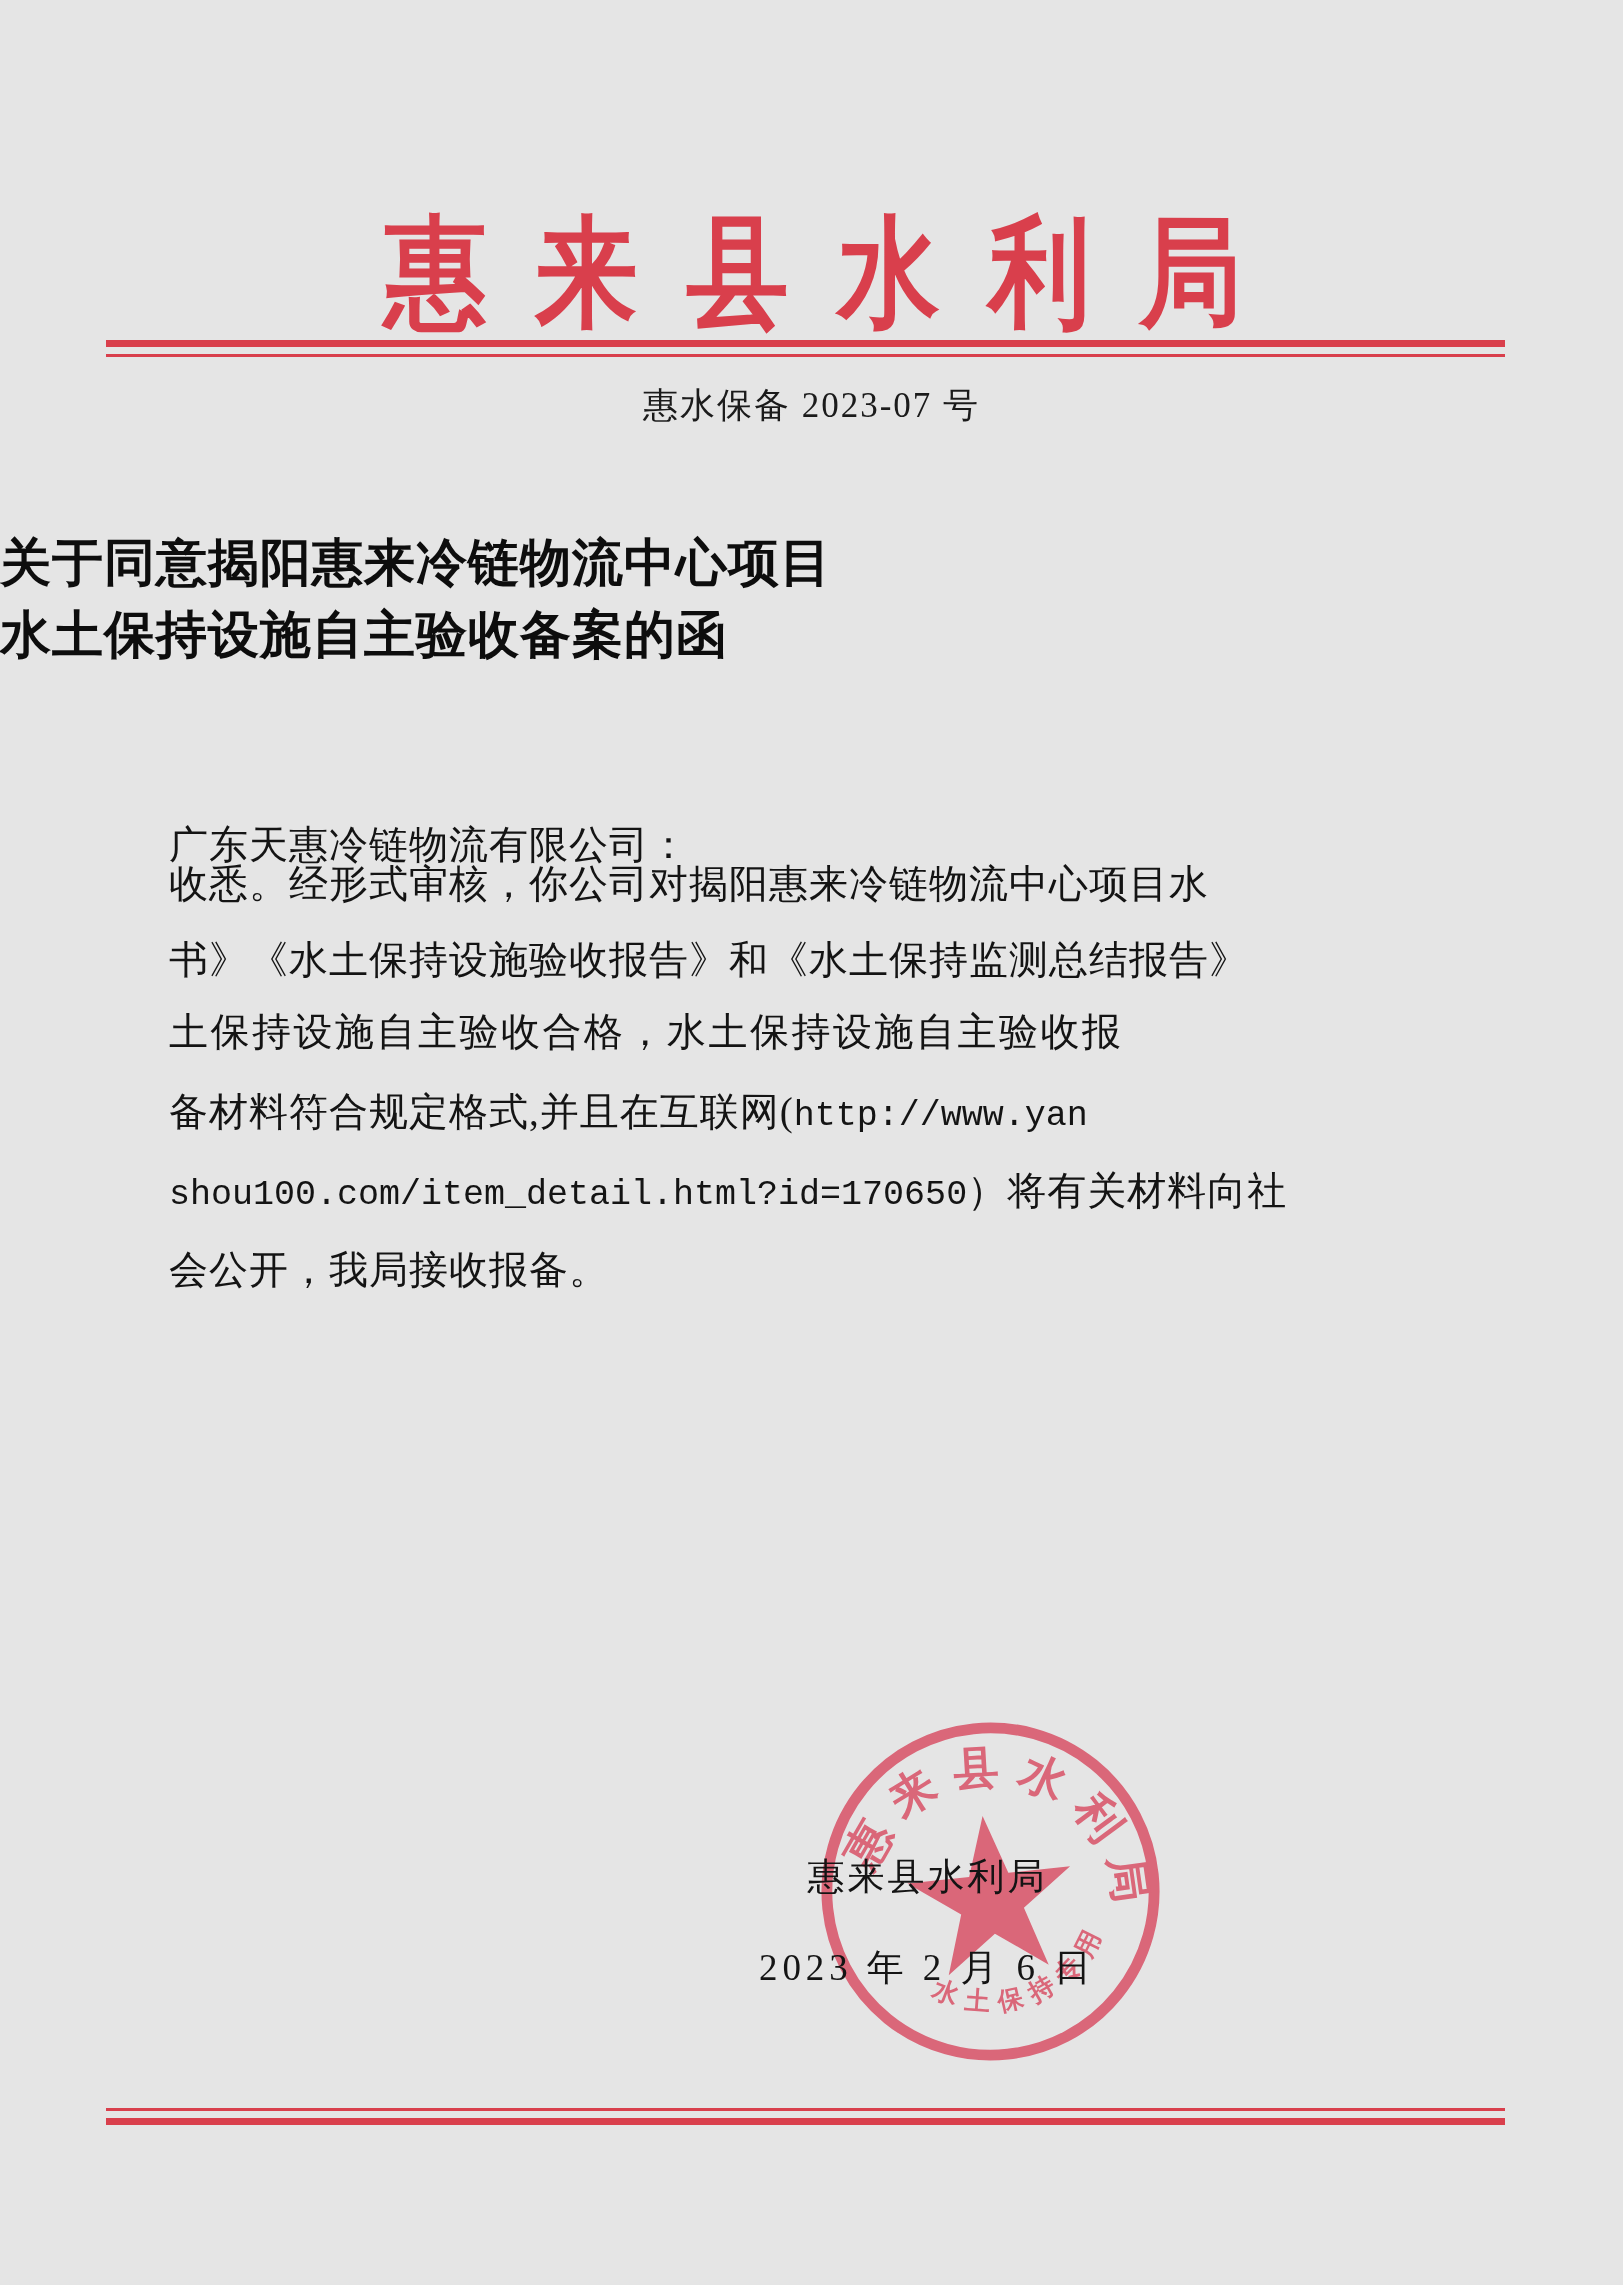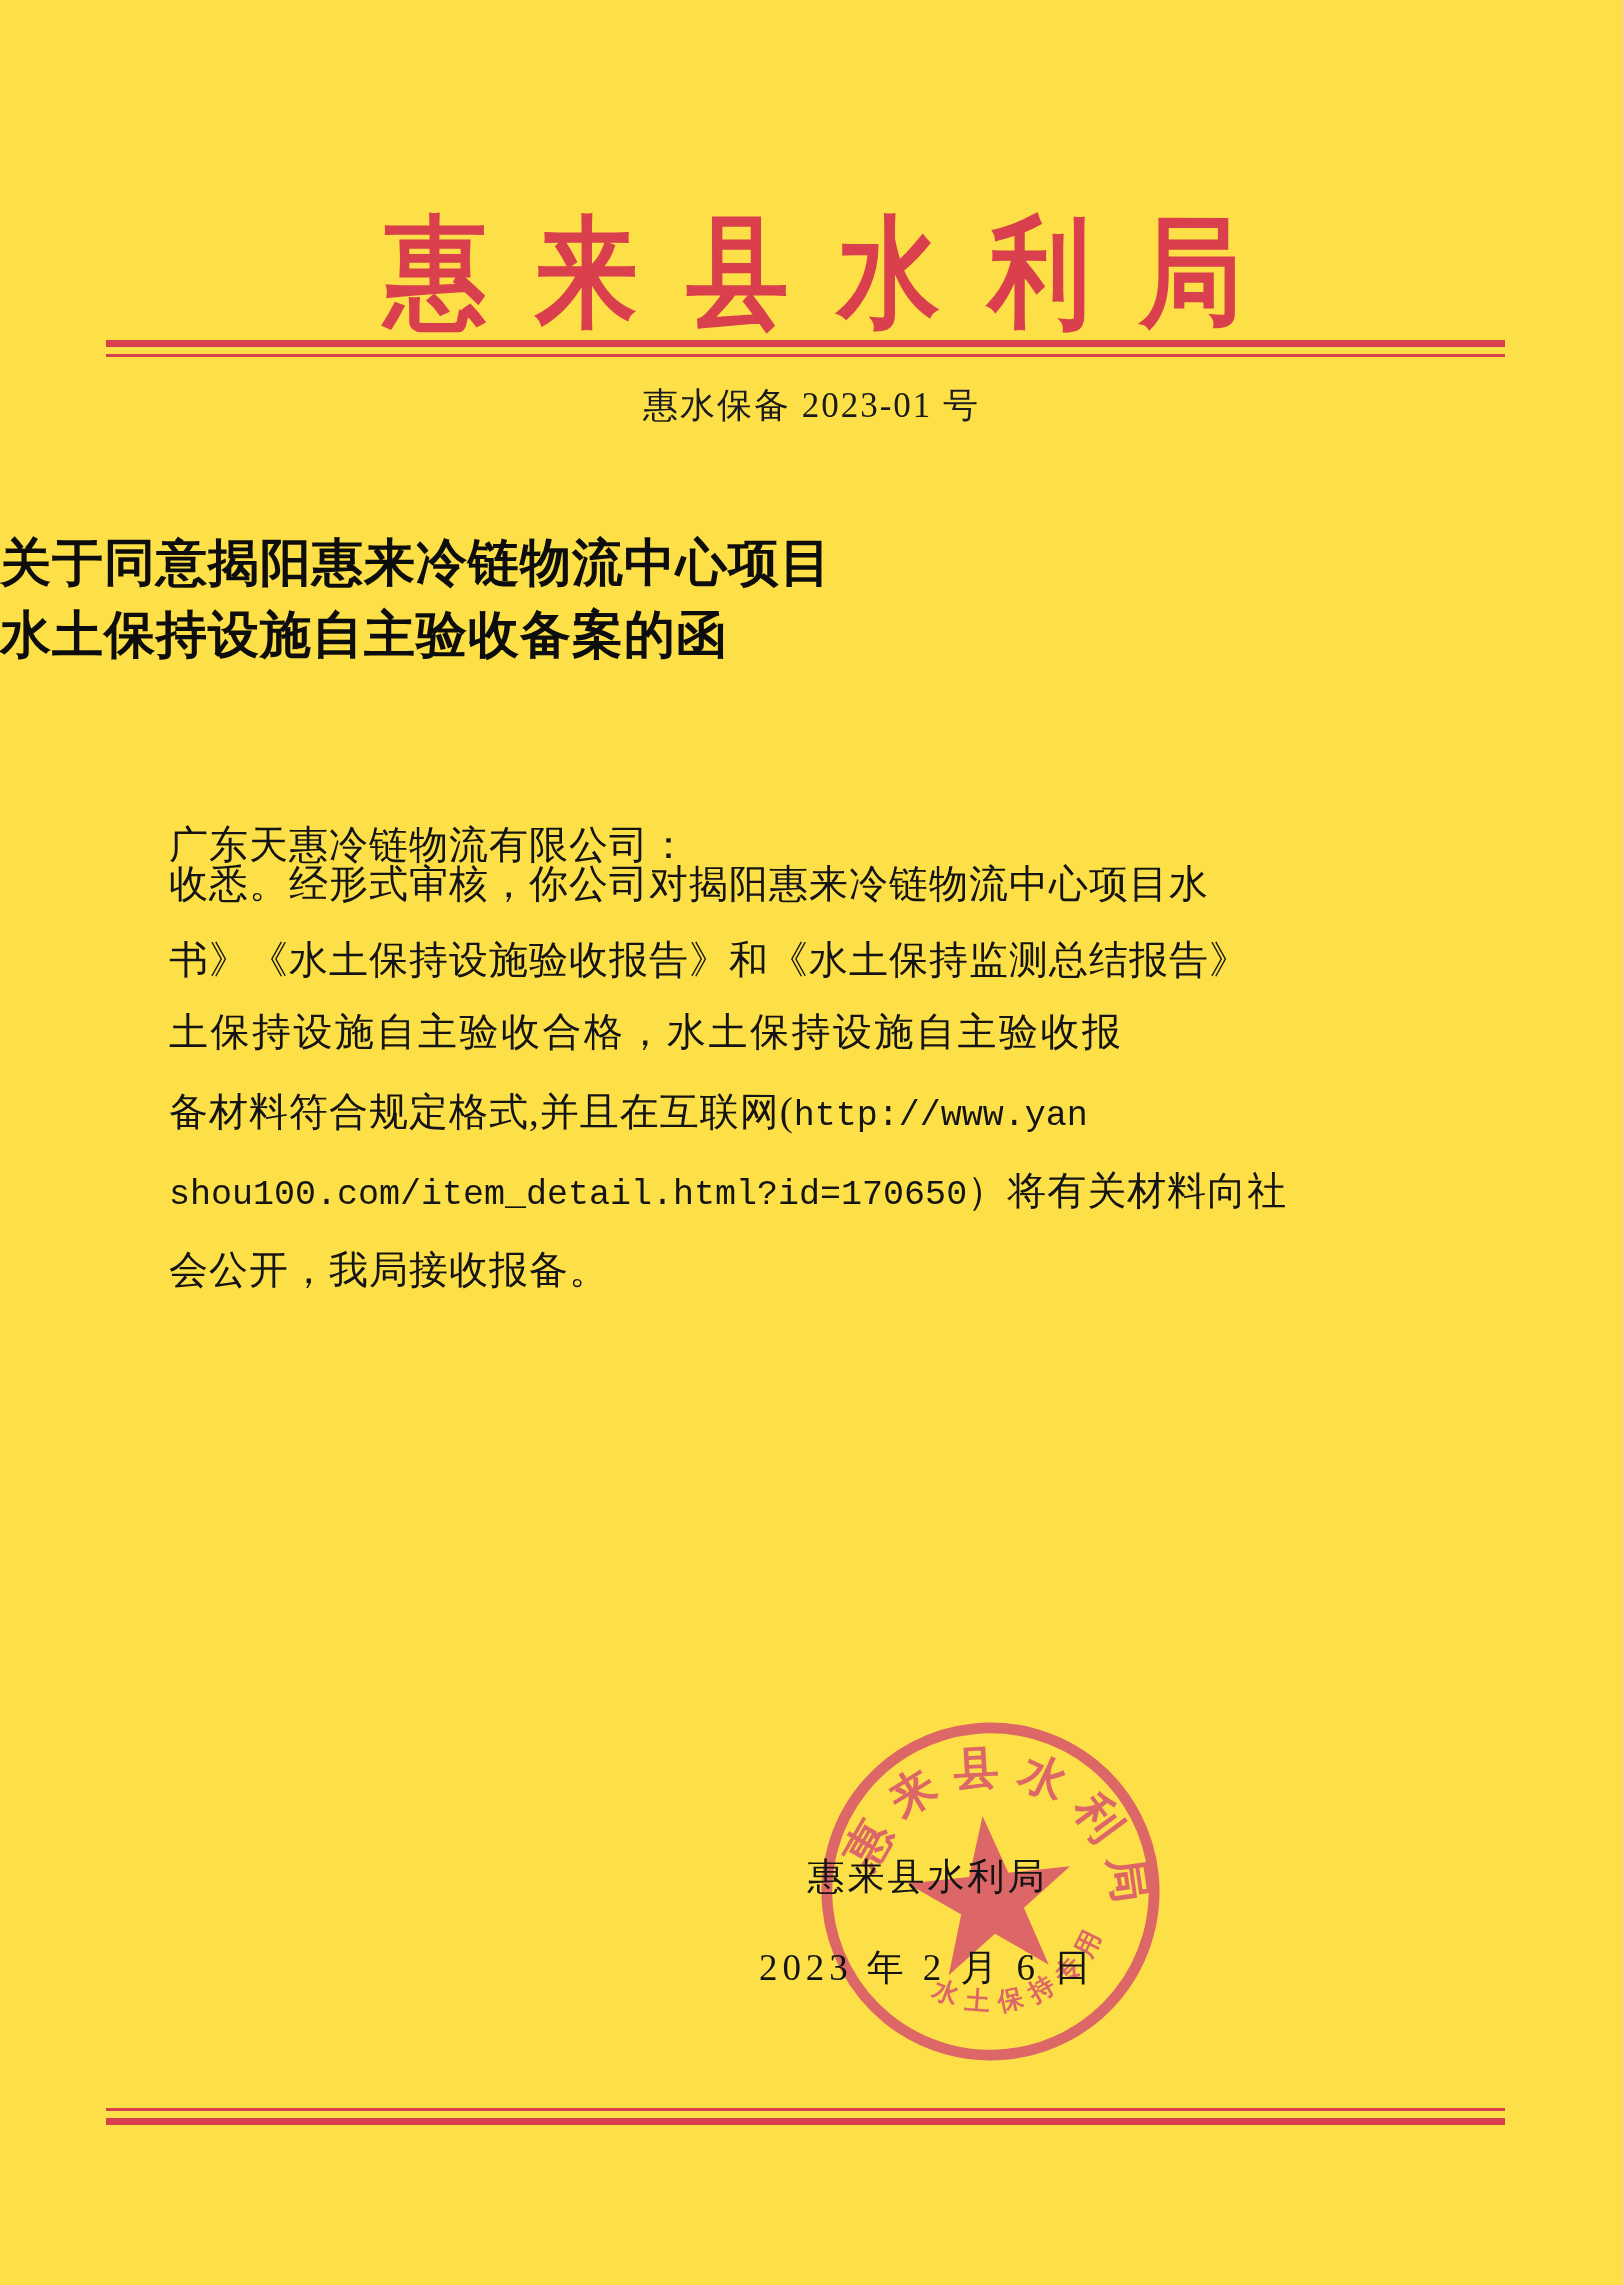--- a/index.html
+++ b/index.html
@@ -11,21 +11,21 @@
     width: 1623px;
     height: 2285px;
     font-family: "Liberation Serif", "DejaVu Serif", serif;
     position: relative;
     overflow: hidden;
   }
 
   .page {
     position: absolute;
     inset: 0;
-    background: #fde047;
+    background: #e5e5e5;
   }
 
   
   .letterhead {
     position: absolute;
     top: 209px;
     left: 158px;
     width: 1310px;
     text-align: center;
   }
@@ -171,21 +171,21 @@
   <div class="letterhead">
     <div class="letterhead-title">惠来县水利局</div>
   </div>
 
   <div class="rule-wrap-top">
     <div class="rule-thick"></div>
     <div class="rule-gap"></div>
     <div class="rule-thin"></div>
   </div>
 
-  <div class="doc-number">惠水保备 2023-01 号</div>
+  <div class="doc-number">惠水保备 2023-07 号</div>
 
   <div class="doc-title">
     <span class="tline">关于同意揭阳惠来冷链物流中心项目</span>
     <span class="tline">水土保持设施自主验收备案的函</span>
   </div>
 
   <div class="body-block">
     <div class="salutation">广东天惠冷链物流有限公司：</div>
 
 

